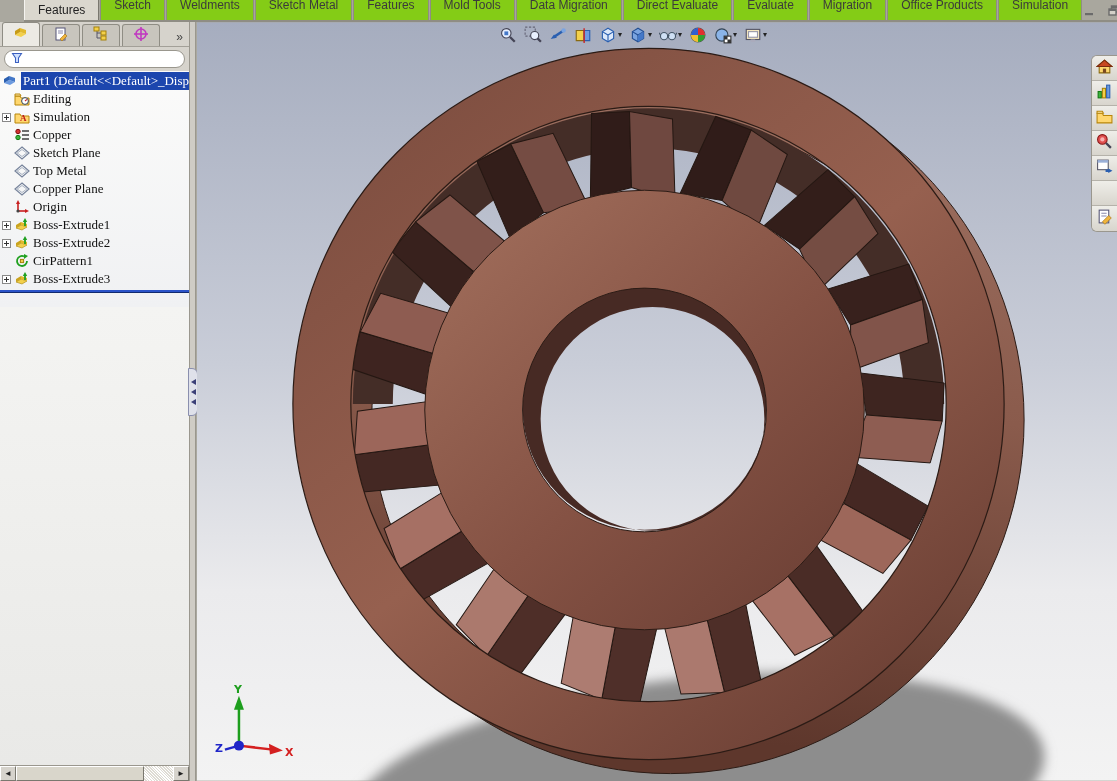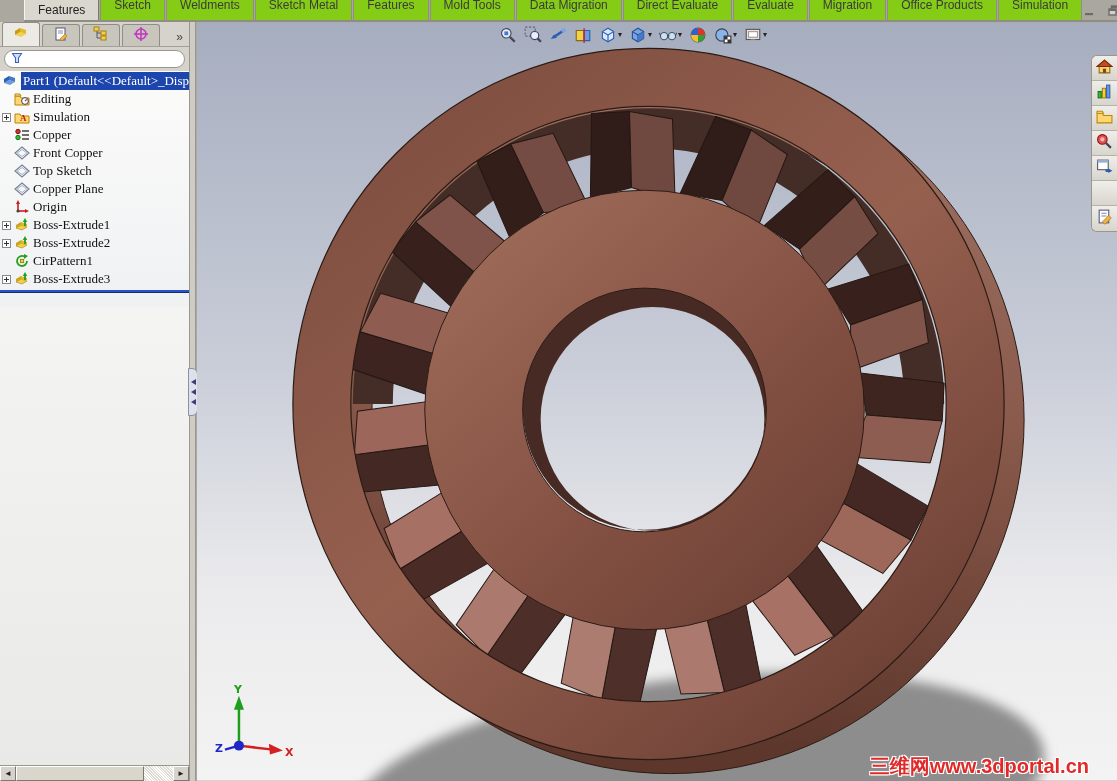--- a/index.html
+++ b/index.html
@@ -196,31 +196,31 @@
             <span>Copper</span>
           </div>
           <div class="tree-row">
             <span class="no-expander"></span>
             <span class="t-icon">
               <svg width="16" height="16" viewBox="0 0 16 16" xmlns="http://www.w3.org/2000/svg">
                 <polygon points="8,2 15,8 8,14 1,8" fill="none" stroke="#76839b" stroke-width="1.2"></polygon>
                 <polygon points="8,4.5 12.8,8 8,11.5 3.2,8" fill="none" stroke="#a8b2c2" stroke-width="1"></polygon>
               </svg>
             </span>
-            <span>Front Copper</span>
+            <span>Sketch Plane</span>
           </div>
           <div class="tree-row">
             <span class="no-expander"></span>
             <span class="t-icon">
               <svg width="16" height="16" viewBox="0 0 16 16" xmlns="http://www.w3.org/2000/svg">
                 <polygon points="8,2 15,8 8,14 1,8" fill="none" stroke="#76839b" stroke-width="1.2"></polygon>
                 <polygon points="8,4.5 12.8,8 8,11.5 3.2,8" fill="none" stroke="#a8b2c2" stroke-width="1"></polygon>
               </svg>
             </span>
-            <span>Top Sketch</span>
+            <span>Top Metal</span>
           </div>
           <div class="tree-row">
             <span class="no-expander"></span>
             <span class="t-icon">
               <svg width="16" height="16" viewBox="0 0 16 16" xmlns="http://www.w3.org/2000/svg">
                 <polygon points="8,2 15,8 8,14 1,8" fill="none" stroke="#76839b" stroke-width="1.2"></polygon>
                 <polygon points="8,4.5 12.8,8 8,11.5 3.2,8" fill="none" stroke="#a8b2c2" stroke-width="1"></polygon>
               </svg>
             </span>
             <span>Copper Plane</span>
@@ -569,15 +569,14 @@
         <div class="tp-btn">
           <span><svg width="17" height="17" viewBox="0 0 16 16" xmlns="http://www.w3.org/2000/svg">
               <rect x="3" y="2" width="9" height="12" fill="#fff" stroke="#557"></rect>
               <line x1="5" y1="5" x2="10" y2="5" stroke="#88a"></line>
               <line x1="5" y1="7.5" x2="10" y2="7.5" stroke="#88a"></line>
               <path d="M6 13l6-6 2.4 2.4-6 6z" fill="#f0b43c" stroke="#a07010" stroke-width=".6"></path>
             </svg></span>
         </div>
       </div>
 
-    <div class="watermark">三维网www.3dportal.cn</div>
   </div>
 </div>
 
 </body></html>

